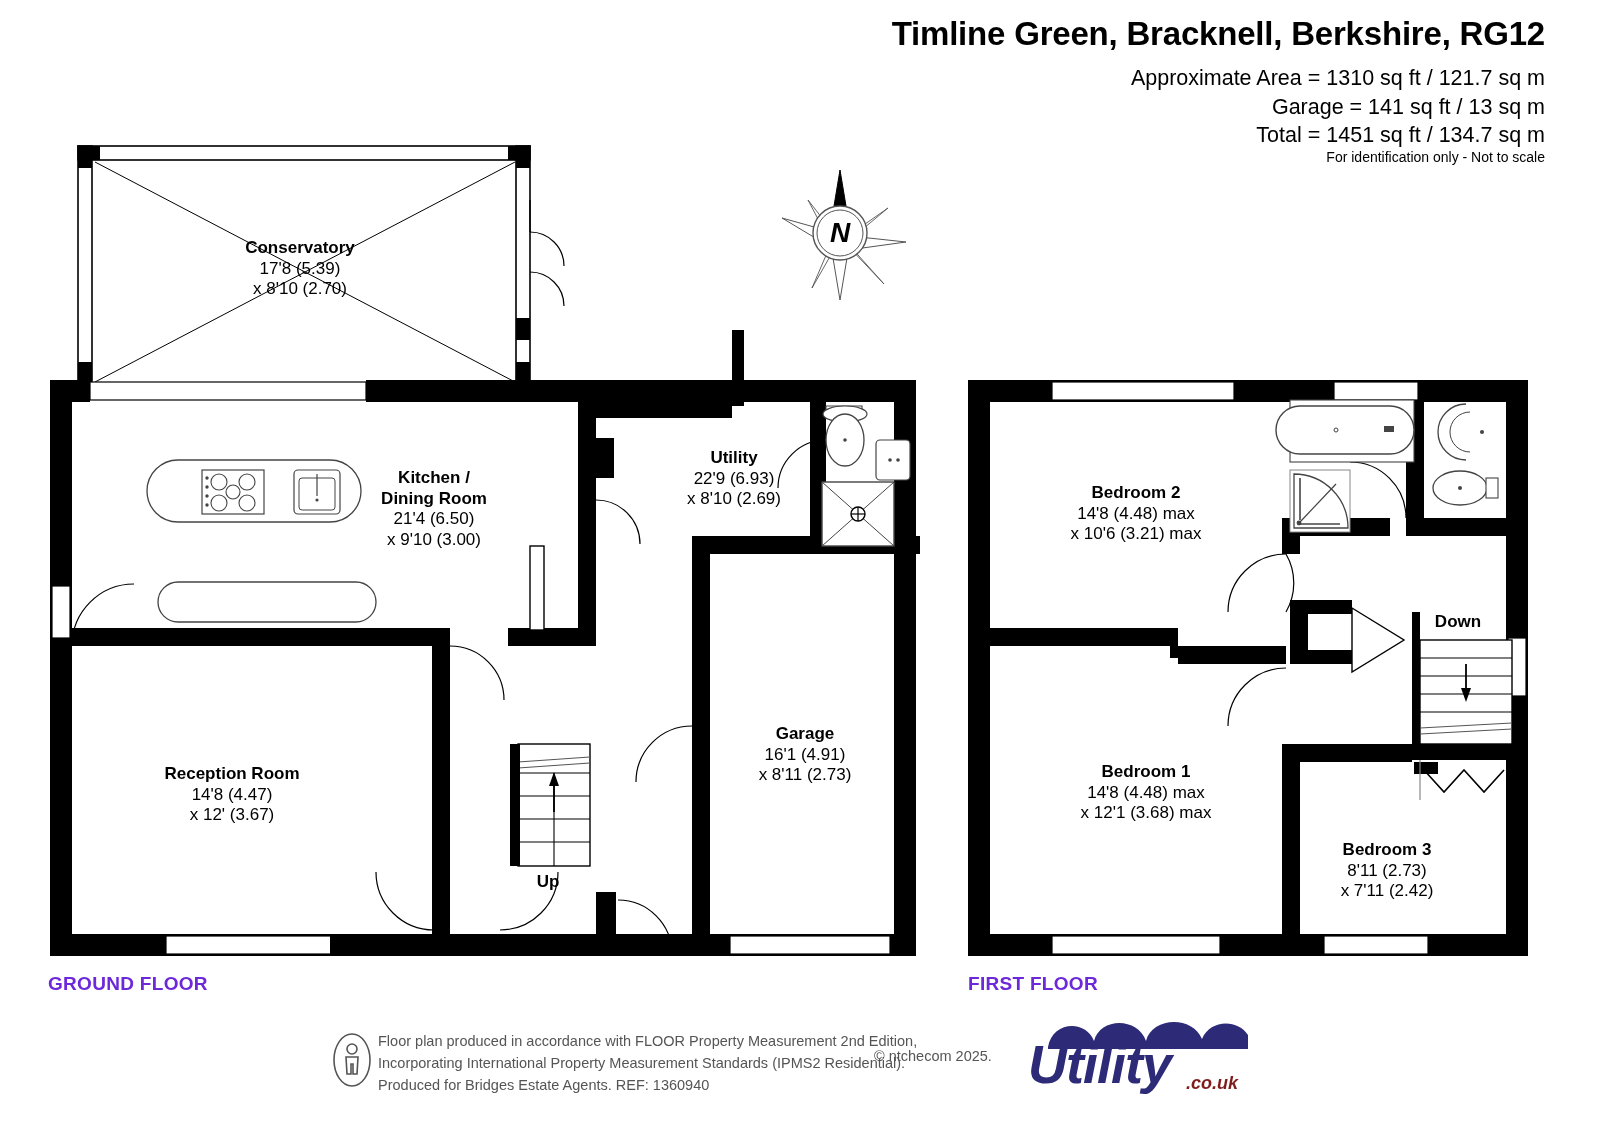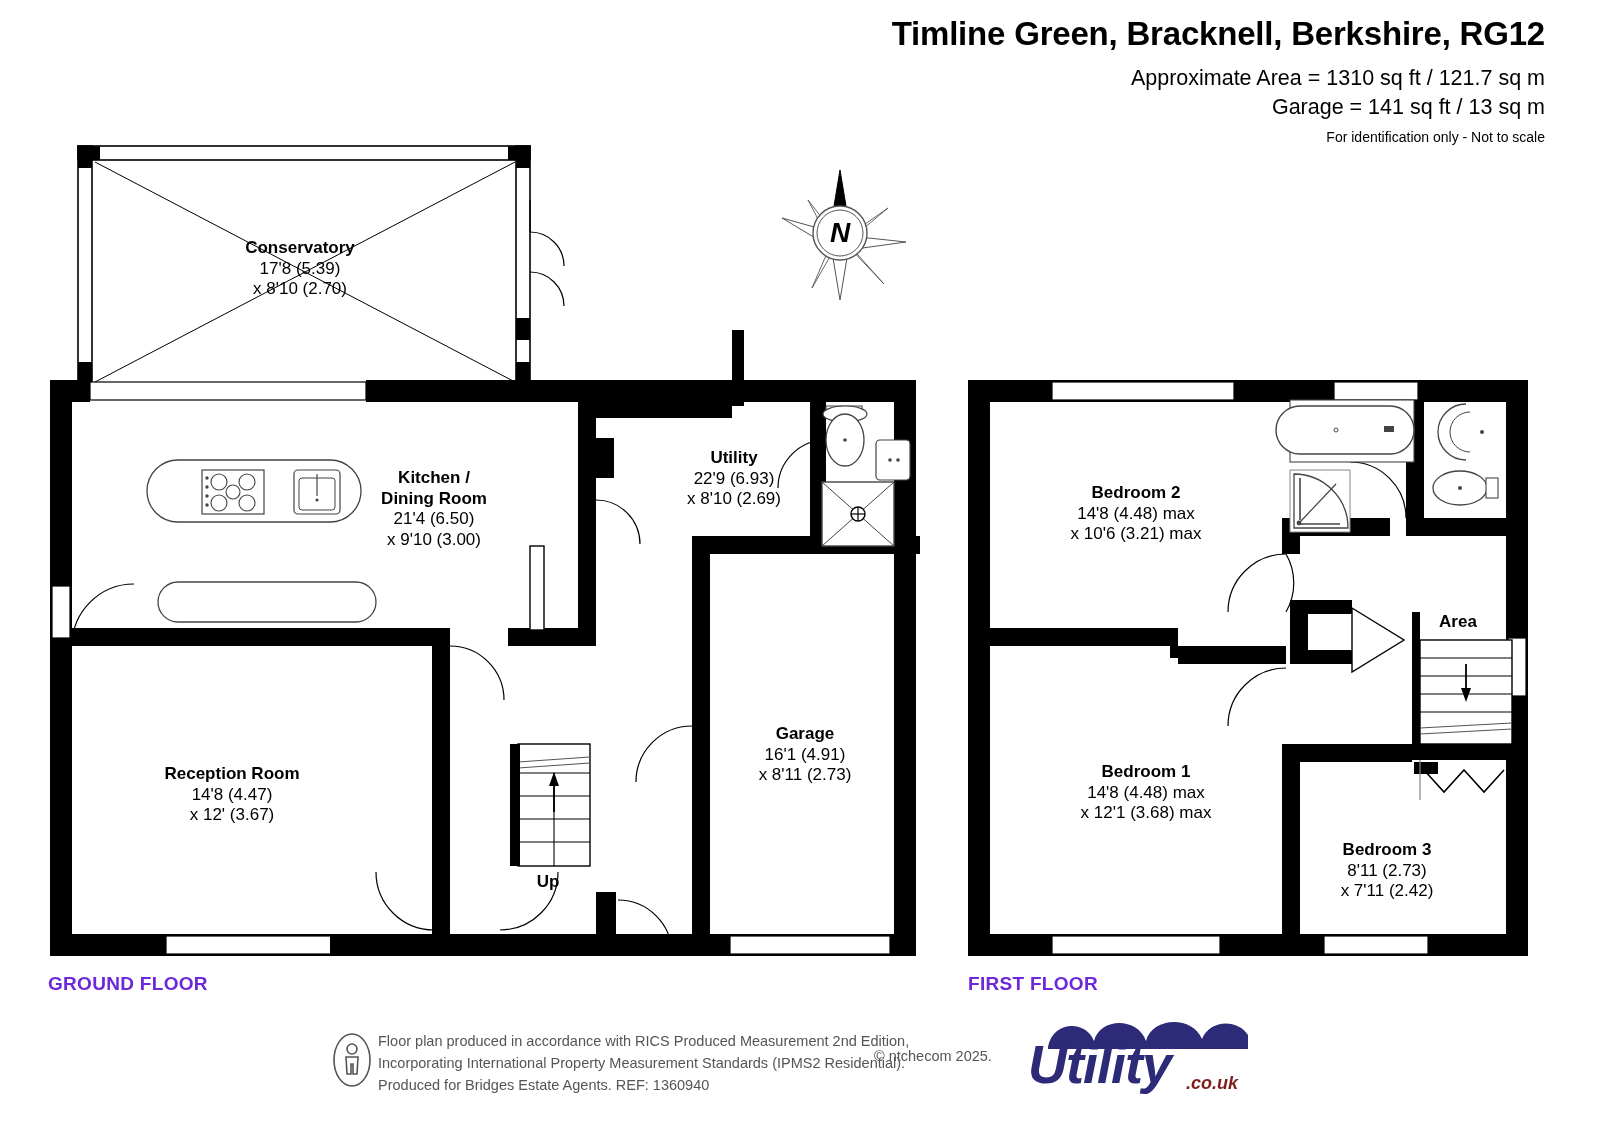--- a/index.html
+++ b/index.html
@@ -34,21 +34,20 @@
   #header .areas {
     margin-top: 12px;
   }
   #header .areas div {
     font-size: 21.5px;
     color: #000;
     line-height: 1.32;
     white-space: nowrap;
   }
   #header .disclaimer {
-    margin-top: 8px;
     font-size: 14px;
     color: #000;
     white-space: nowrap;
   }
 
   
   .floor-caption {
     position: absolute;
     font-size: 19px;
     font-weight: bold;
@@ -142,20 +141,21 @@
 </head>
 <body>
 
 <div id="page">
 
   <div id="header">
     <div class="title">Timline Green, Bracknell, Berkshire, RG12</div>
     <div class="areas">
       <div>Approximate Area = 1310 sq ft / 121.7 sq m</div>
       <div>Garage = 141 sq ft / 13 sq m</div>
+      <div>Total = 1451 sq ft / 134.7 sq m</div>
     </div>
     <div class="disclaimer">For identification only - Not to scale</div>
   </div>
 
   <svg id="plan" viewBox="0 0 1599 1131">
     <g fill="none" stroke="#000" stroke-width="1.4" shape-rendering="geometricPrecision">
 
       <g>
 
         <rect x="78" y="146" width="452" height="14" fill="#fff" stroke="#000" stroke-width="1.6"></rect>
@@ -457,33 +457,33 @@
     <div class="rdim">14'8 (4.48) max</div>
     <div class="rdim">x 12'1 (3.68) max</div>
   </div>
 
   <div class="room-label" style="left:1387px; top:840px;">
     <div class="rname">Bedroom 3</div>
     <div class="rdim">8'11 (2.73)</div>
     <div class="rdim">x 7'11 (2.42)</div>
   </div>
 
-  <div class="mini-label" style="left:1458px; top:612px;">Area</div>
+  <div class="mini-label" style="left:1458px; top:612px;">Down</div>
 
   <div class="floor-caption" style="left:48px; top:973px;">GROUND FLOOR</div>
   <div class="floor-caption" style="left:968px; top:973px;">FIRST FLOOR</div>
 
   <svg id="person-icon" width="40" height="56" viewBox="0 0 40 56">
     <ellipse cx="20" cy="28" rx="18" ry="26" fill="none" stroke="#555" stroke-width="1.6"></ellipse>
     <circle cx="20" cy="17" r="5" fill="none" stroke="#555" stroke-width="1.6"></circle>
     <path d="M 14 25 L 26 25 L 25 42 L 21 42 L 21 32 L 19 32 L 19 42 L 15 42 Z" fill="none" stroke="#555" stroke-width="1.6"></path>
   </svg>
 
   <div id="footer-text">
-    <div>Floor plan produced in accordance with RICS Produced Measurement 2nd Edition,</div>
+    <div>Floor plan produced in accordance with FLOOR Property Measurement 2nd Edition,</div>
     <div>Incorporating International Property Measurement Standards (IPMS2 Residential).</div>
     <div>Produced for Bridges Estate Agents.   REF: 1360940</div>
   </div>
   <div id="footer-copy">© ntchecom 2025.</div>
 
   <div id="logo">
     <svg width="216" height="34" viewBox="0 0 216 34" style="position:absolute;left:14px;top:2px;">
       <path d="M 6 32 C 10 6, 44 4, 52 26 C 58 2, 96 2, 104 26 C 110 2, 150 0, 160 24 C 168 4, 196 4, 206 20 L 206 34 L 6 34 Z" fill="#2d2a78"></path>
     </svg>
     <div class="logo-word">Utility</div>

